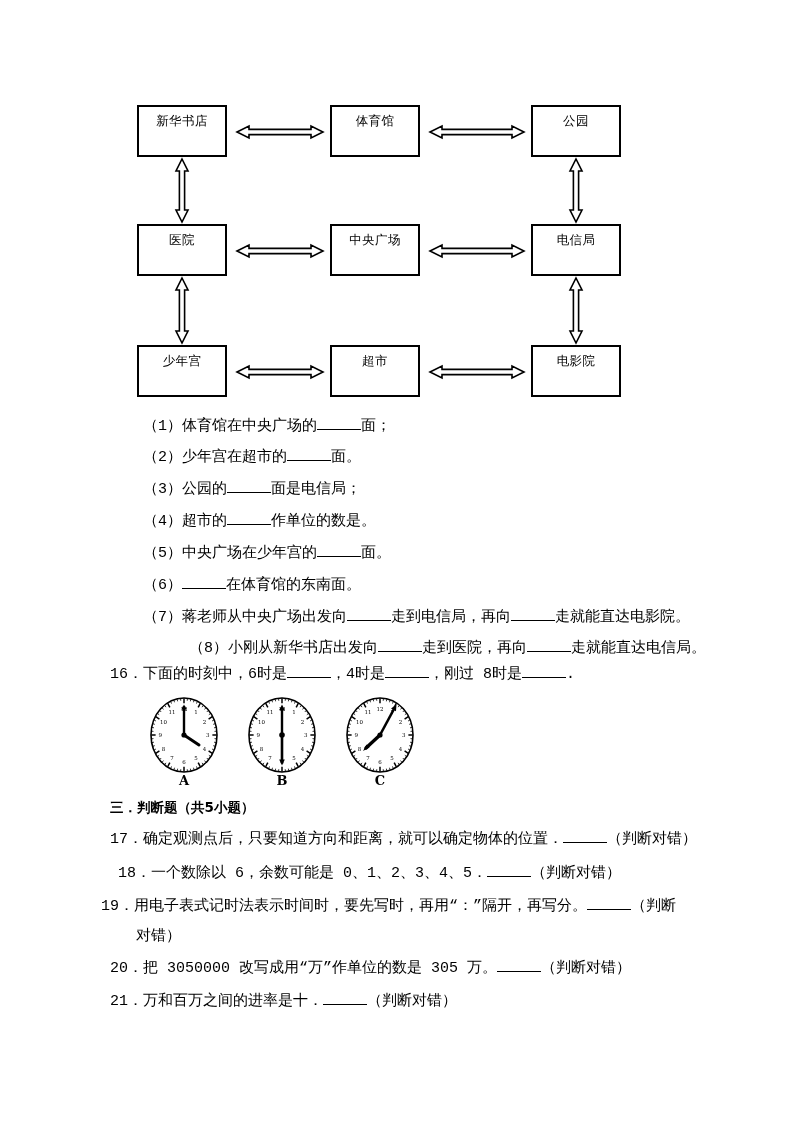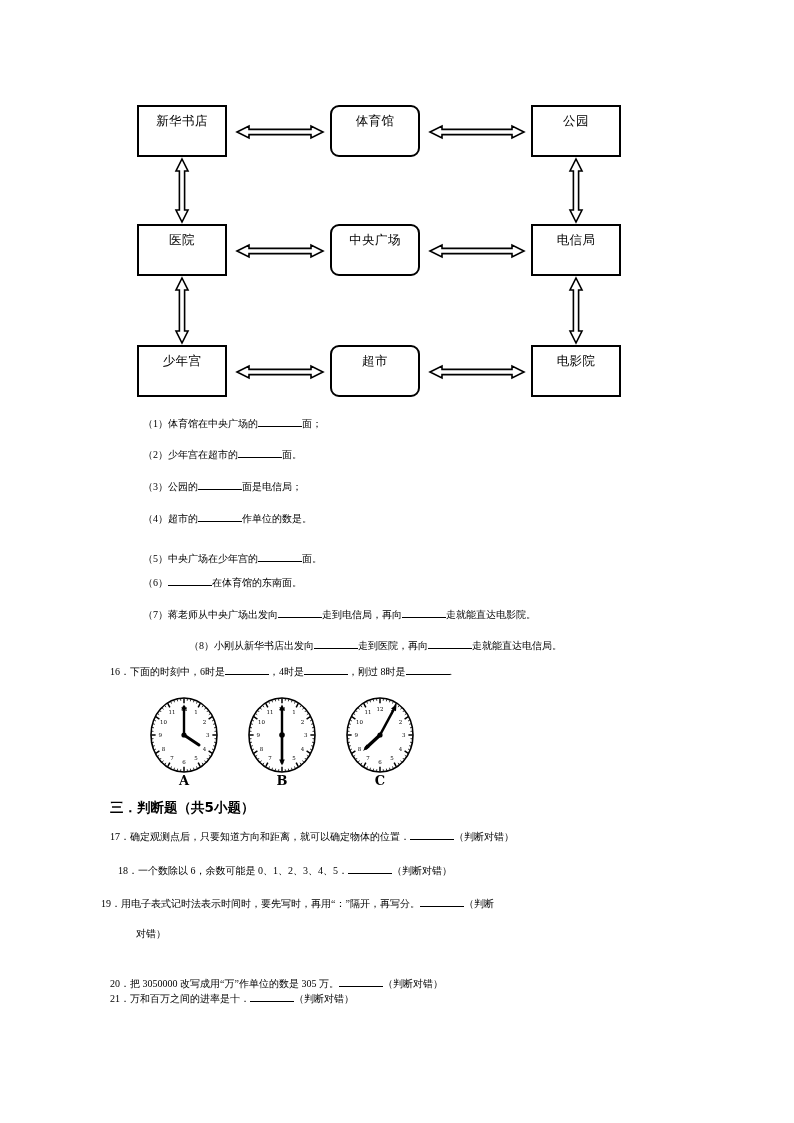--- a/index.html
+++ b/index.html
@@ -43,39 +43,39 @@
     display: block;
     text-align: center;
     font-size: 12.5px;
     line-height: 1;
     padding-top: 8px;
     letter-spacing: 0.4px;
     white-space: nowrap;
   }
   
   .col-1 { left: 137px; }
-  .col-2 { left: 330px; border-radius: 9px; }
+  .col-2 { left: 330px; }
   .col-3 { left: 531px; }
   
   .row-1 { top: 105px; }
   .row-2 { top: 224px; }
   .row-3 { top: 345px; }
 
   
   .arrow {
     position: absolute;
   }
 
   
   .qtext {
     position: absolute;
-    font-size: 10px;
+    font-size: 15px;
     line-height: 1;
     white-space: nowrap;
-    font-family: Liberation Serif, serif;
+    font-family: Liberation Mono, monospace;
   }
   .sub-item {
     left: 143px;
   }
   .blank {
     display: inline-block;
     border-bottom: 1px solid #000;
     vertical-align: baseline;
   }
   .blank-6 { width: 44px; }
@@ -190,21 +190,21 @@
   </div>
 
   <div class="qtext sub-item" style="top:482px;">
     <span>（3）</span><span>公园的</span><span class="blank blank-6"></span><span>面是电信局；</span>
   </div>
 
   <div class="qtext sub-item" style="top:514px;">
     <span>（4）</span><span>超市的</span><span class="blank blank-6"></span><span>作单位的数是。</span>
   </div>
 
-  <div class="qtext sub-item" style="top:546px;margin-top:8px;">
+  <div class="qtext sub-item" style="top:546px;">
     <span>（5）</span><span>中央广场在少年宫的</span><span class="blank blank-6"></span><span>面。</span>
   </div>
 
   <div class="qtext sub-item" style="top:578px;">
     <span>（6）</span><span class="blank blank-6"></span><span>在体育馆的东南面。</span>
   </div>
 
   <div class="qtext sub-item" style="top:610px;text-align:center;">
     <span>（7）</span><span>蒋老师从中央广场出发向</span><span class="blank blank-6"></span><span>走到电信局，再向</span><span class="blank blank-6"></span><span>走就能直达电影院。</span>
   </div>
@@ -491,21 +491,21 @@
 
   <div class="qtext" style="left:110px; top:866px;margin-left:8px;">
     <span>18．</span><span>一个数除以 6，余数可能是 0、1、2、3、4、5．</span><span class="blank blank-6"></span><span>（判断对错）</span>
   </div>
 
   <div class="qtext" style="left:101px; top:899px;">
     <span>19．</span><span>用电子表式记时法表示时间时，要先写时，再用“：”隔开，再写分。</span><span class="blank blank-6"></span><span>（判断</span>
   </div>
   <div class="qtext" style="left:136px; top:929px;">对错）</div>
 
-  <div class="qtext" style="left:110px; top:961px;margin-top:18px;">
+  <div class="qtext" style="left:110px; top:961px;">
     <span>20．</span><span>把 3050000 改写成用“万”作单位的数是 305 万。</span><span class="blank blank-6"></span><span>（判断对错）</span>
   </div>
 
   <div class="qtext" style="left:110px; top:994px;">
     <span>21．</span><span>万和百万之间的进率是十．</span><span class="blank blank-6"></span><span>（判断对错）</span>
   </div>
 
 </div>
 
 </body></html>

